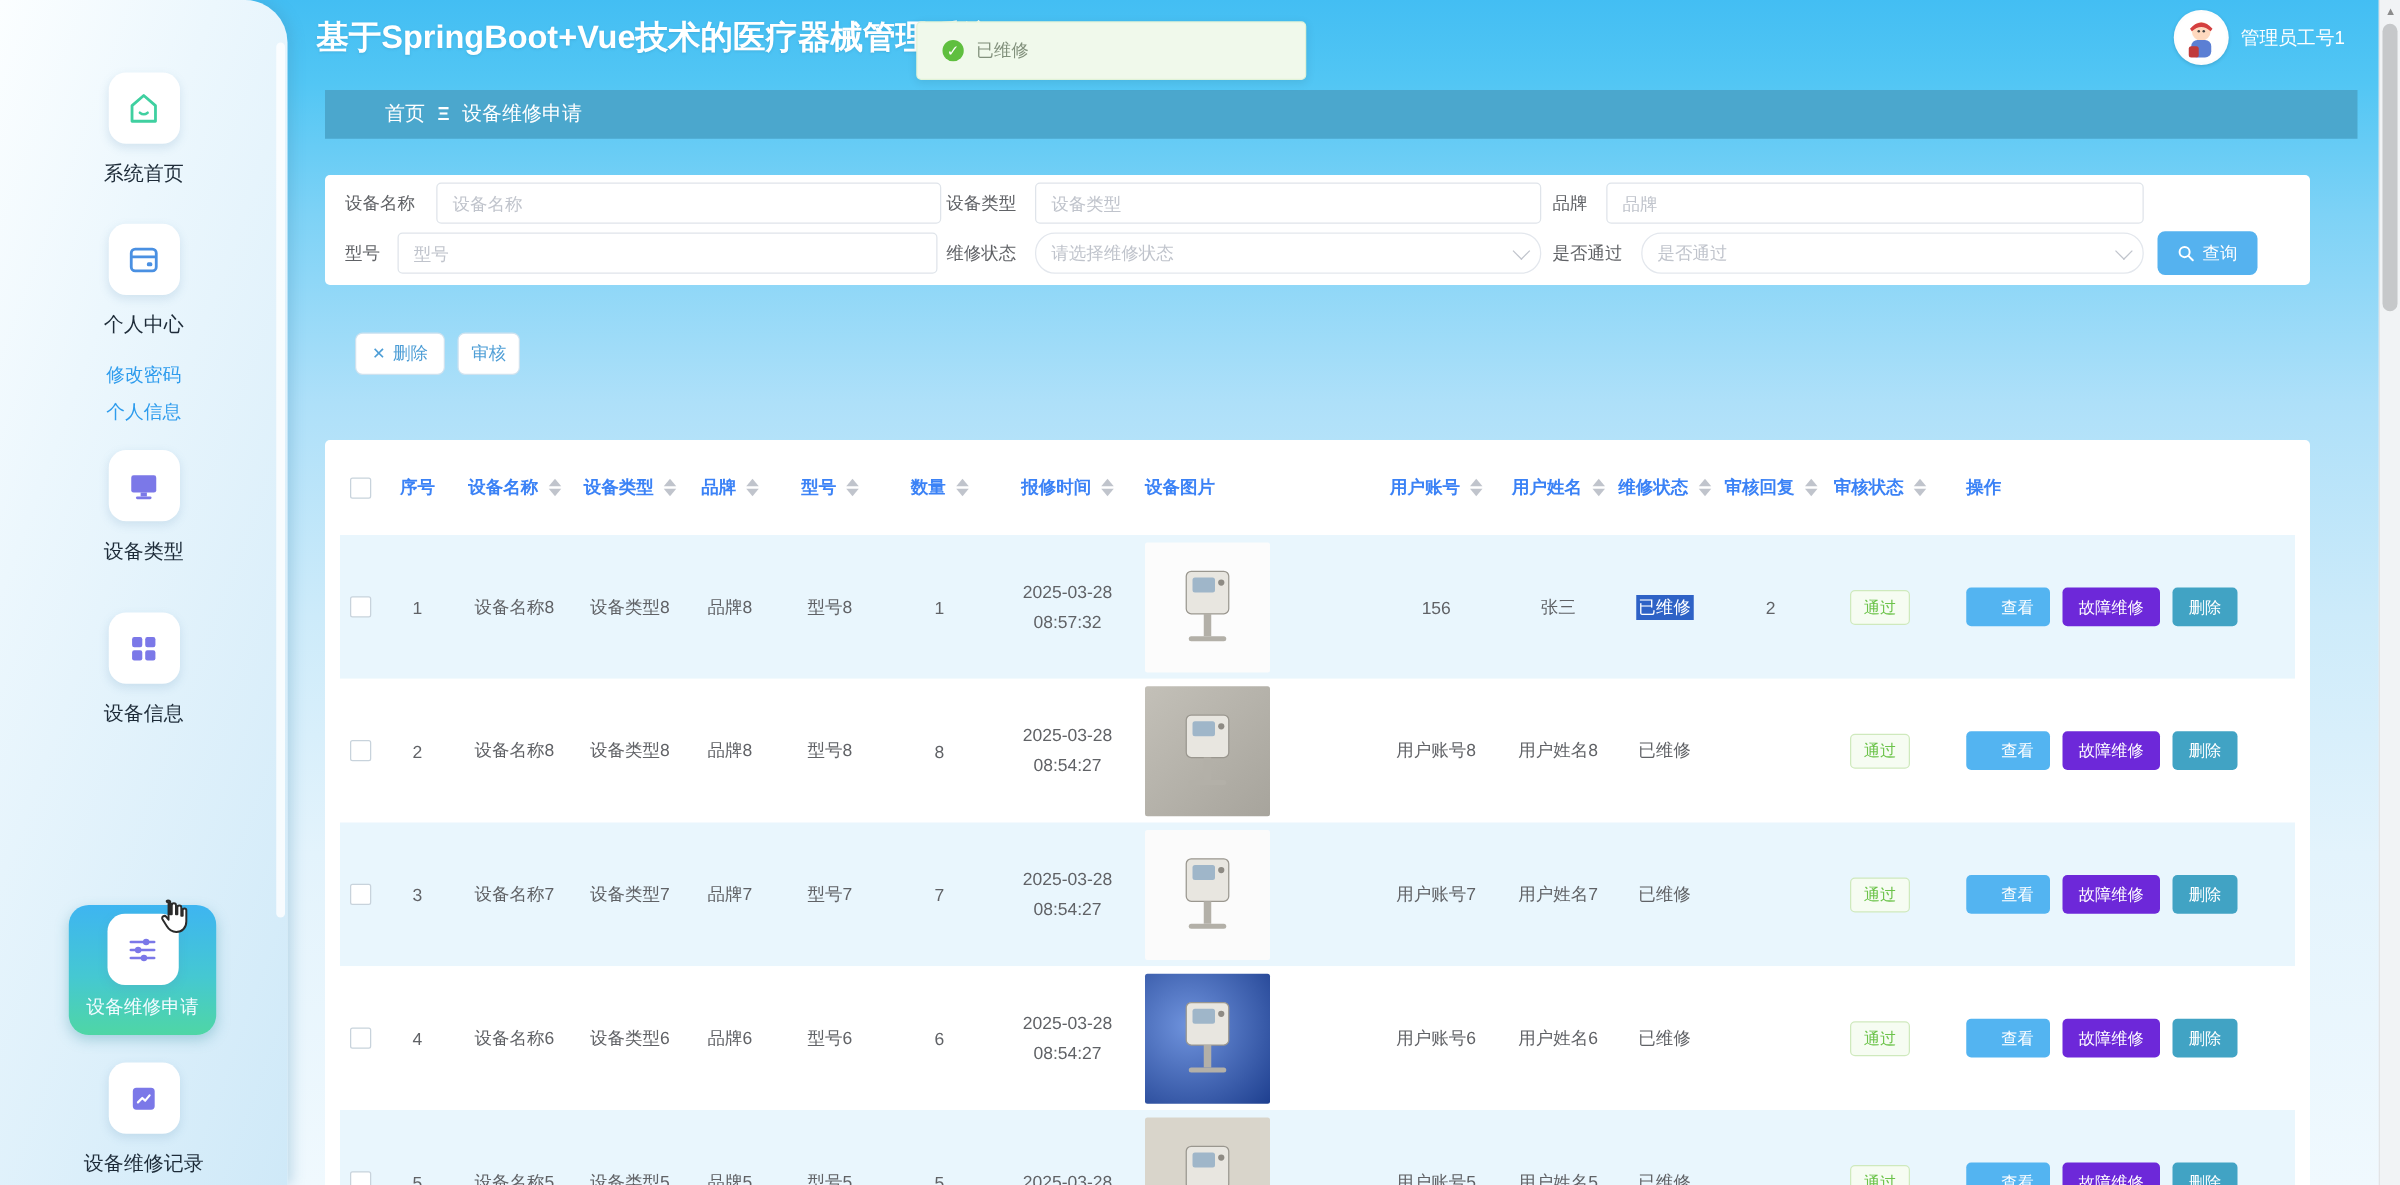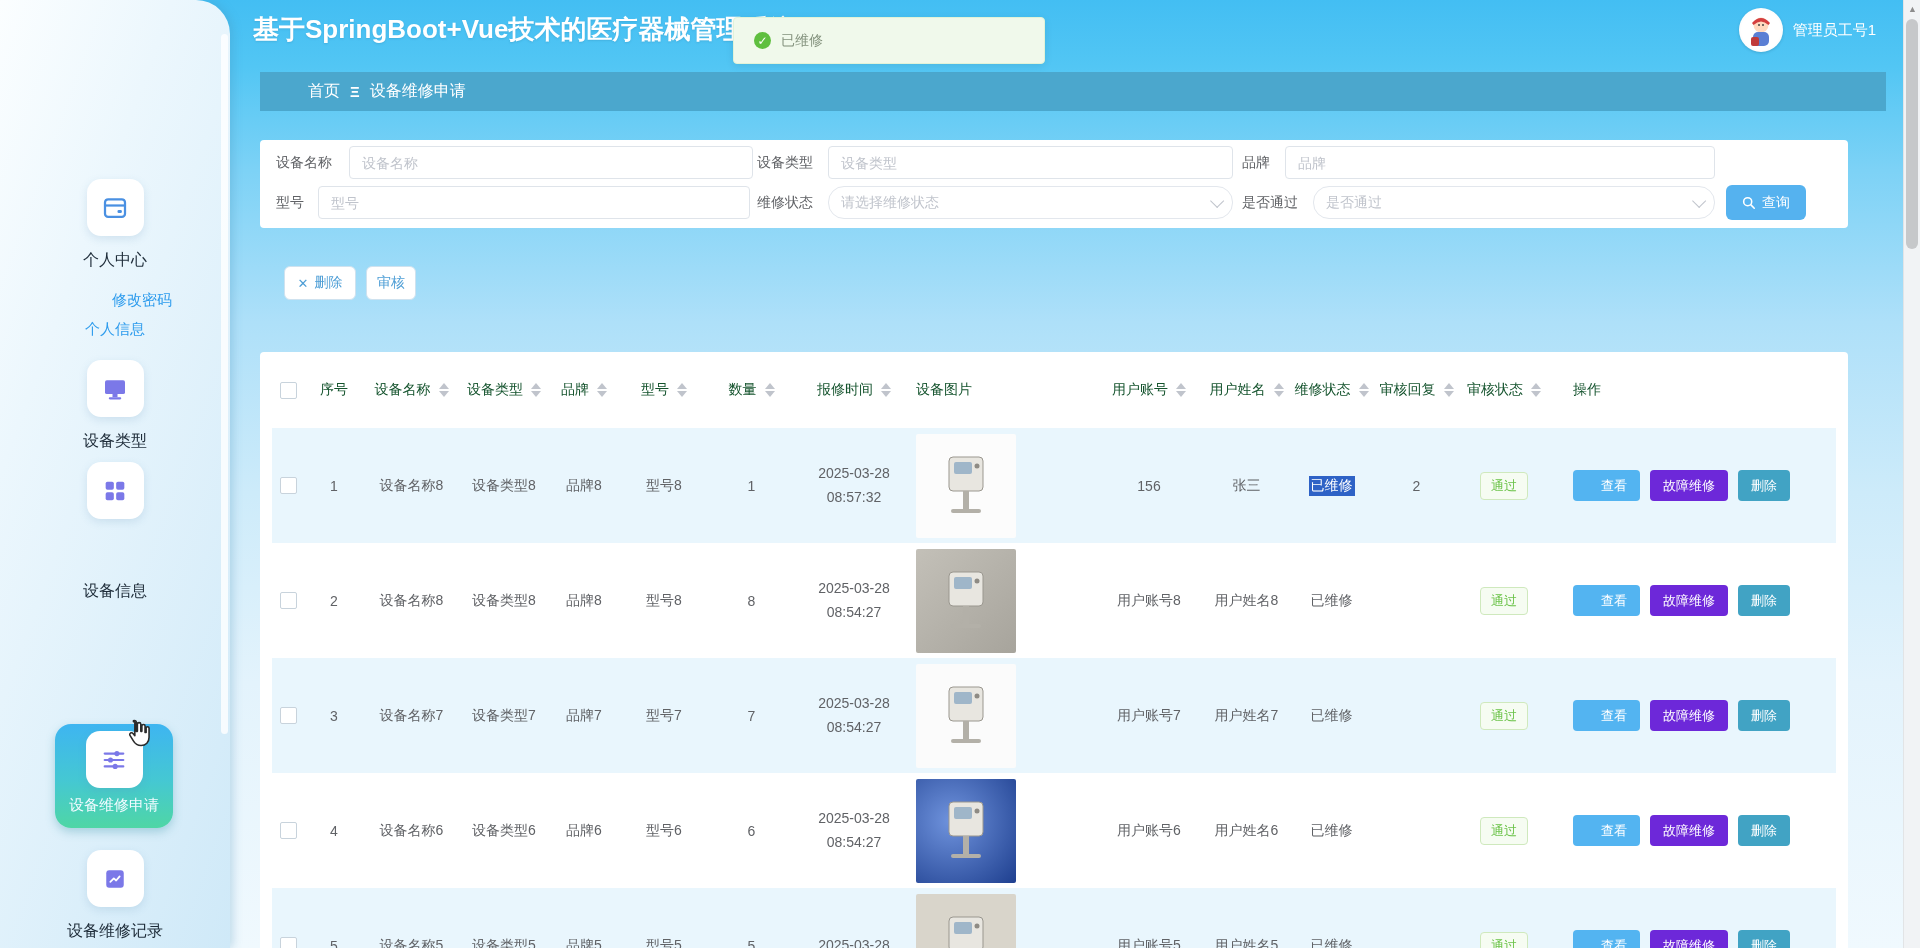--- a/index.html
+++ b/index.html
@@ -50,21 +50,21 @@
   #btn-audit{left:366px;width:50px;}
   .x-glyph{font-size:13px;font-weight:bold;}
   
   .table-panel{position:absolute;left:260px;top:352px;width:1588px;height:620px;background:#fff;border-radius:4px 4px 0 0;z-index:4;padding:0 12px;box-sizing:border-box;}
   .thead-row,.tr{display:grid;grid-template-columns:32px 60px 95px 90px 70px 90px 85px 120px 180px 110px 85px 85px 85px 90px 1fr;align-items:center;}
   .thead-row{height:76px;}
   .tr{height:115px;}
   .tr.odd{background:#e9f6fd;}
   .tr.even{background:#fff;}
   .cell{display:flex;align-items:center;justify-content:center;font-size:14px;color:#606266;gap:4px;min-width:0;}
-  .cell.th{font-weight:normal;color:#14532d;font-size:14px;}
+  .cell.th{font-weight:bold;color:#3b82f6;font-size:14px;}
   .cell.c8{justify-content:flex-start;padding-left:2px;}
   .cell.c14{justify-content:flex-start;padding-left:24px;gap:10px;}
   .cell.time{flex-direction:column;line-height:1.7;gap:0;}
   .cb{width:15px;height:15px;border:1px solid #c8d3dc;border-radius:2px;background:#fff;display:inline-block;cursor:pointer;}
   .sort{display:inline-flex;flex-direction:column;gap:2px;margin-left:4px;cursor:pointer;}
   .car{width:0;height:0;border-left:5px solid transparent;border-right:5px solid transparent;display:block;}
   .car.up{border-bottom:6px solid #c0c4cc;}
   .car.dn{border-top:6px solid #c0c4cc;}
   .selected-text{background:#2e62c6;color:#fff;padding:1px 2px;}
   .tag-pass{background:#f6fcf2;border:1px solid #cfe9bd;border-radius:4px;color:#6cc34a;font-size:13px;padding:4px 10px;cursor:pointer;}
@@ -443,43 +443,52 @@
         <div class="cell c14">
           <button class="act act0">查看</button>
           <button class="act act1">故障维修</button>
           <button class="act act2">删除</button>
         </div>
       </div>
     </div>
 </div>
 
 <div class="sidebar">
+  <div class="side-item" style="top:58px;">
+    <div class="icon-box">
+        <svg width="30" height="30" viewBox="0 0 24 24">
+          <path d="M12 3.5 4.5 10v10h15V10z" fill="none" stroke="#3fd0a0" stroke-width="1.8" stroke-linejoin="round"></path>
+          <path d="M9.5 14.5q2.5 2 5 0" fill="none" stroke="#3fd0a0" stroke-width="1.6" stroke-linecap="round"></path>
+        </svg>
+      </div>
+    <span class="side-label">系统首页</span>
+  </div>
   <div class="side-item" style="top:179px;">
     <div class="icon-box">
         <svg width="30" height="30" viewBox="0 0 24 24">
           <rect x="4" y="5" width="16" height="14" rx="2.5" fill="none" stroke="#4a90e2" stroke-width="1.8"></rect>
           <line x1="4" y1="10" x2="20" y2="10" stroke="#4a90e2" stroke-width="1.8"></line>
           <rect x="14" y="13.5" width="3.5" height="2.5" rx="1" fill="#4a90e2"></rect>
         </svg>
       </div>
     <span class="side-label">个人中心</span>
   </div>
-  <span class="side-link" style="top:291px;padding-left:27px;">修改密码</span>
+  <span class="side-link" style="top:291px;">修改密码</span>
   <span class="side-link" style="top:320px;">个人信息</span>
   <div class="side-item" style="top:360px;">
     <div class="icon-box">
         <svg width="30" height="30" viewBox="0 0 24 24">
           <rect x="4" y="5" width="16" height="11" rx="1.5" fill="#7b78e8"></rect>
           <rect x="10" y="16" width="4" height="2.5" fill="#7b78e8"></rect>
           <rect x="7" y="18.5" width="10" height="1.8" rx="0.9" fill="#7b78e8"></rect>
         </svg>
       </div>
     <span class="side-label">设备类型</span>
   </div>
-  <div class="side-item" style="top:462px;gap:48px;">
+  <div class="side-item" style="top:490px;">
     <div class="icon-box">
         <svg width="28" height="28" viewBox="0 0 24 24">
           <rect x="4" y="4" width="7" height="7" rx="1.5" fill="#7b78e8"></rect>
           <rect x="13" y="4" width="7" height="7" rx="1.5" fill="#7b78e8"></rect>
           <rect x="4" y="13" width="7" height="7" rx="1.5" fill="#7b78e8"></rect>
           <rect x="13" y="13" width="7" height="7" rx="1.5" fill="#7b78e8"></rect>
         </svg>
       </div>
     <span class="side-label">设备信息</span>
   </div>

